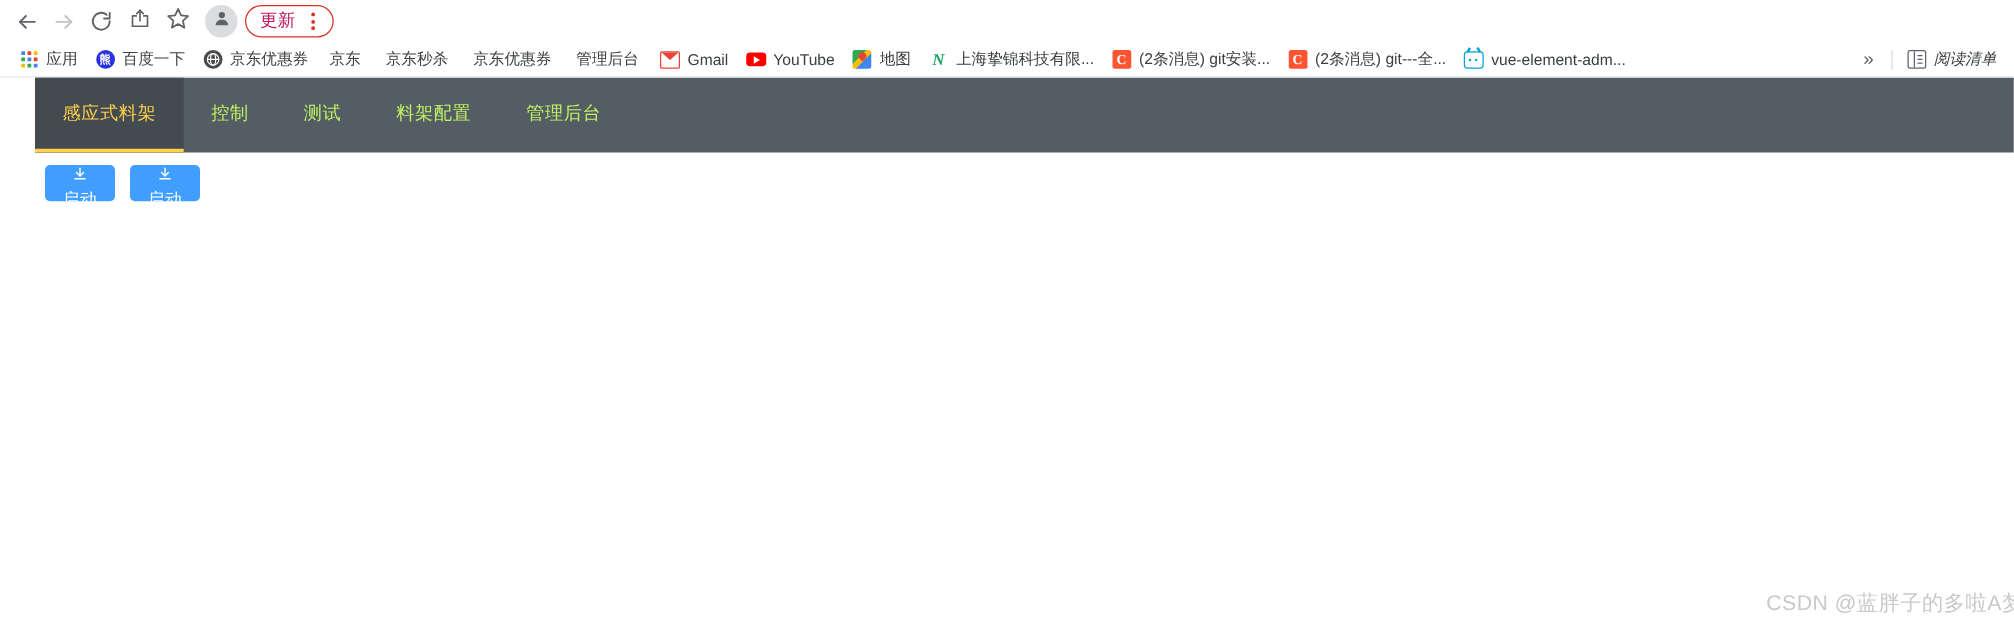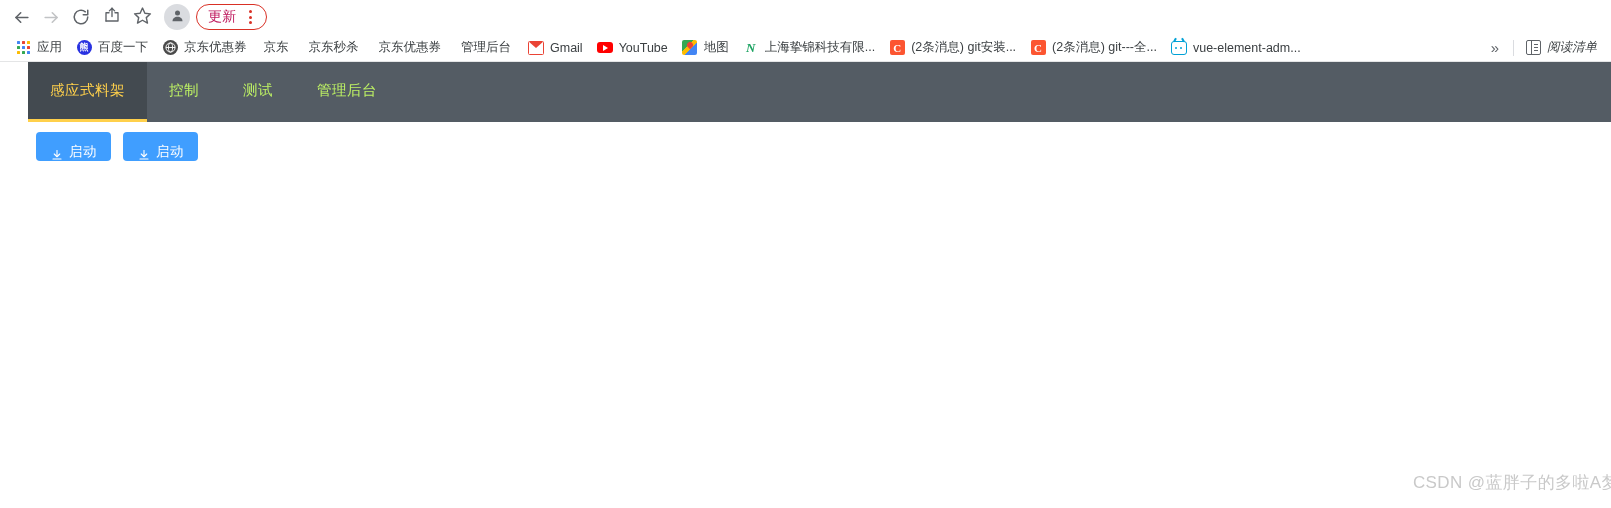--- a/index.html
+++ b/index.html
@@ -375,26 +375,27 @@
     align-items: center;
   }
   .el-button {
     background: #409eff;
     color: #ffffff;
     border: none;
     border-radius: 4px;
     height: 29px;
     padding: 0 14px;
     display: inline-flex;
-    align-items: flex-end;
+    align-items: center;
     gap: 6px;
     font-size: 13.5px;
     cursor: pointer;
     font-family: inherit;
     letter-spacing: 0.5px;
+    flex-direction: column;
   }
   .el-button .btn-icon {
     width: 13px;
     height: 13px;
     display: flex;
     align-items: center;
     justify-content: center;
     flex: 0 0 auto;
   }
 
@@ -612,20 +613,23 @@
     <div class="nav-item active">
       <span>感应式料架</span>
     </div>
     <div class="nav-item">
       <span>控制</span>
     </div>
     <div class="nav-item">
       <span>测试</span>
     </div>
     <div class="nav-item">
+      <span>料架配置</span>
+    </div>
+    <div class="nav-item">
       <span>管理后台</span>
     </div>
   </div>
 
   <div class="toolbar-actions">
     <button class="el-button">
       <span class="btn-icon">
         <svg width="12" height="12" viewBox="0 0 24 24" fill="none" stroke="#ffffff" stroke-width="2.2" stroke-linecap="round" stroke-linejoin="round">
           <line x1="12" y1="3" x2="12" y2="15"></line>
             <polyline points="6.5 10 12 15.5 17.5 10"></polyline>

